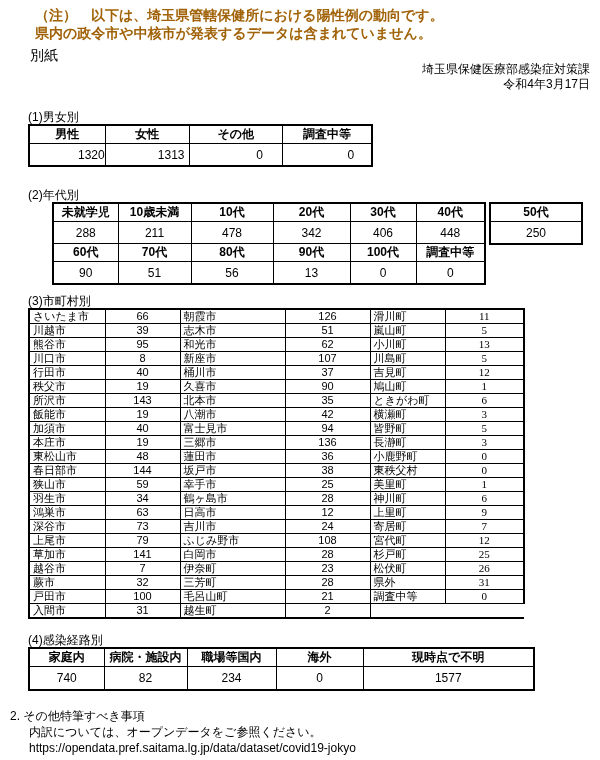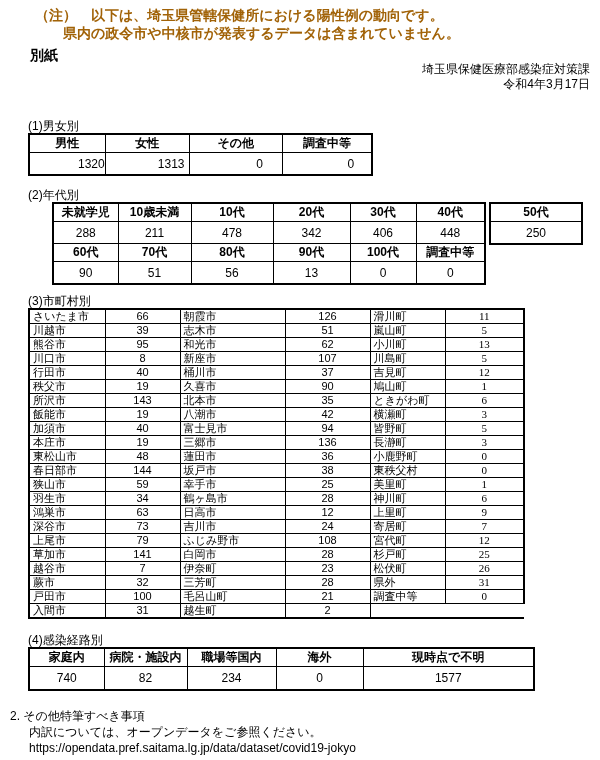--- a/index.html
+++ b/index.html
@@ -13,23 +13,23 @@
   .page { position: relative; width: 600px; height: 760px; overflow: hidden; }
 
   .note {
     left: 35px; top: 6px;
     color: #a16207;
     font-weight: bold;
     font-size: 14px;
     line-height: 18px;
     white-space: nowrap;
   }
-  .note .l2 { margin-left: 28px; }
-
-  .attachment { left: 30px; top: 47px; font-size: 14px; font-weight: bold; }
+  .note .l2 { }
+
+  .attachment { left: 30px; top: 47px; font-size: 14px; }
 
   .issuer {
     right: 10px; top: 62px;
     text-align: right;
     font-size: 12px;
     line-height: 15px;
     white-space: nowrap;
   }
 
   .sec-title { font-size: 12px; white-space: nowrap; }
@@ -87,21 +87,21 @@
   </div>
 
   <div class="abs attachment">別紙</div>
 
   <div class="abs issuer">
     <div>埼玉県保健医療部感染症対策課</div>
     <div>令和4年3月17日</div>
   </div>
 
 
-  <div class="abs" style="left:28px; top:119px">
+  <div class="abs" style="left:28px; top:110px">
     <div class="group-label">(1)男女別</div>
     <table class="t gender">
       <colgroup>
           <col style="width:75px">
           <col style="width:84px">
           <col style="width:93px">
           <col style="width:90px">
         </colgroup>
       <tbody>
           <tr class="h">

